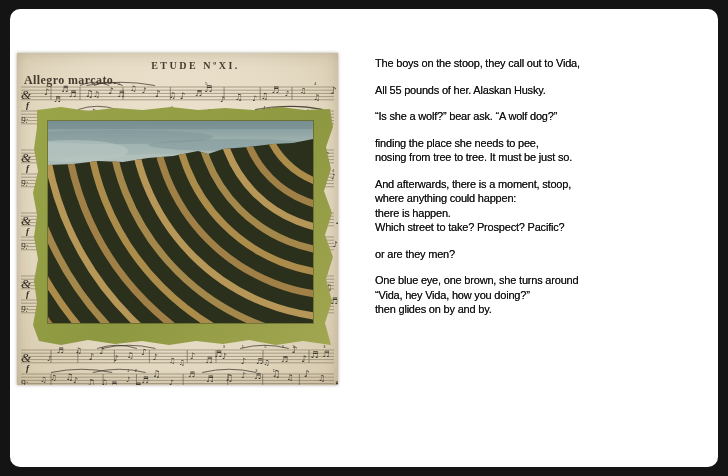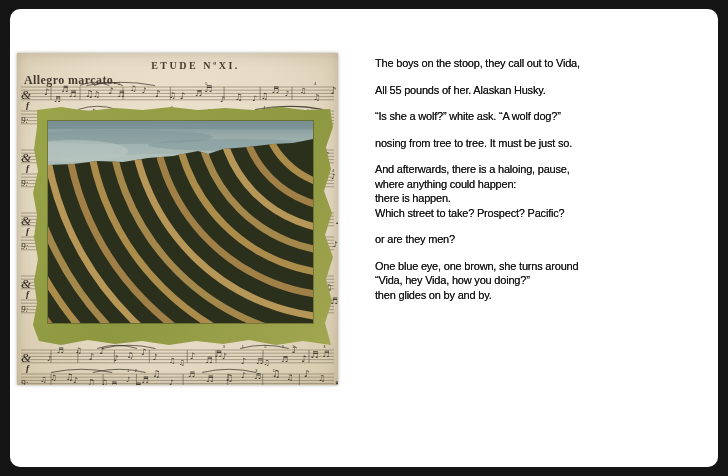--- a/index.html
+++ b/index.html
@@ -519,27 +519,28 @@
     </div>
 
     <div class="poem">
       <div class="stanza">
         <div class="pline">The boys on the stoop, they call out to Vida,</div>
       </div>
       <div class="stanza">
         <div class="pline">All 55 pounds of her. Alaskan Husky.</div>
       </div>
       <div class="stanza">
-        <div class="pline">“Is she a wolf?” white ask. “A wolf dog?”</div>
-      </div>
-      <div class="stanza">
+        <div class="pline">“Is she a wolf?” bear ask. “A wolf dog?”</div>
+      </div>
+      <div class="stanza">
+        <div class="pline">finding the place she needs to pee,</div>
         <div class="pline">nosing from tree to tree. It must be just so.</div>
       </div>
       <div class="stanza">
-        <div class="pline">And afterwards, there is a haloing, pause,</div>
+        <div class="pline">And afterwards, there is a moment, stoop,</div>
         <div class="pline">where anything could happen:</div>
         <div class="pline">there is happen.</div>
         <div class="pline">Which street to take? Prospect? Pacific?</div>
       </div>
       <div class="stanza">
         <div class="pline">or are they men?</div>
       </div>
       <div class="stanza">
         <div class="pline">One blue eye, one brown, she turns around</div>
         <div class="pline">“Vida, hey Vida, how you doing?”</div>

